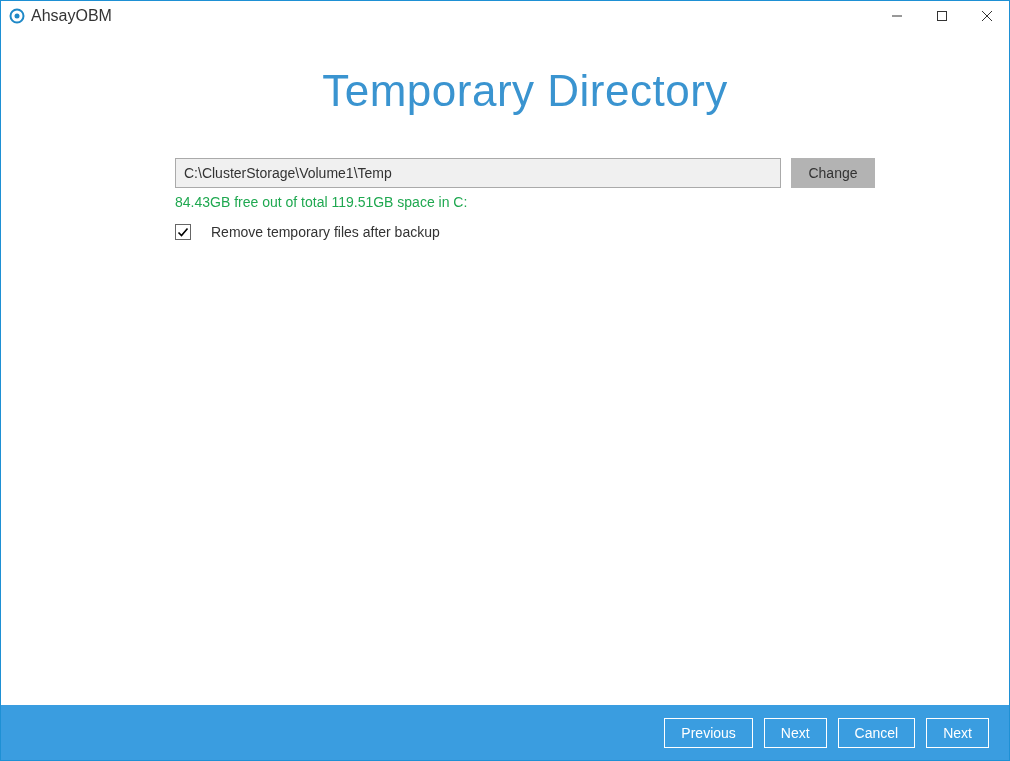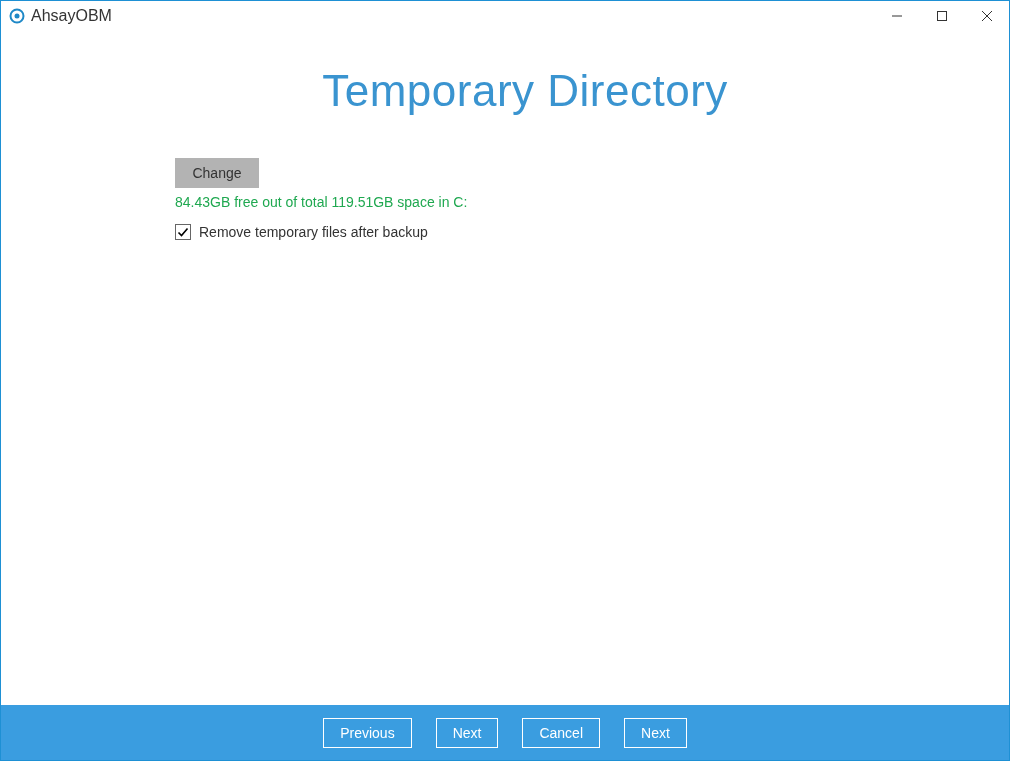--- a/index.html
+++ b/index.html
@@ -104,21 +104,21 @@
     }
     .free-space {
       margin-top: 6px;
       font-size: 14px;
       color: #1fa850;
     }
     .checkbox-row {
       margin-top: 14px;
       display: flex;
       align-items: center;
-      gap: 8px;
+      gap: 20px;
       font-size: 14px;
       color: #333;
     }
     .checkbox {
       width: 16px;
       height: 16px;
       border: 1px solid #666;
       display: flex;
       align-items: center;
       justify-content: center;
@@ -128,23 +128,23 @@
     .checkbox svg {
       width: 12px;
       height: 12px;
     }
     
     .footer {
       height: 55px;
       background: #3a9de0;
       display: flex;
       align-items: center;
-      justify-content: center;
+      justify-content: flex-end;
       padding: 0 20px;
-      gap: 24px;
+      gap: 11px;
     }
     .footer-btn {
       height: 30px;
       padding: 0 16px;
       border: 1px solid #fff;
       background: transparent;
       color: #fff;
       font-size: 14px;
       cursor: pointer;
       min-width: 60px;
@@ -181,20 +181,21 @@
     </div>
   </div>
 </div>
 
 <div class="content">
   <h1 class="page-title">Temporary Directory</h1>
 
   <div class="form-area">
 
     <div class="path-row">
+      <input class="path-input" type="text" readonly="" value="C:\ClusterStorage\Volume1\Temp" style="">
       <button class="change-btn">Change</button>
     </div>
 
     <div class="free-space">84.43GB free out of total 119.51GB space in C:</div>
 
     <div class="checkbox-row">
       <div class="checkbox">
         <svg viewBox="0 0 12 12">
             <polyline points="1.5,6.5 4.5,9.5 10.5,2.5" fill="none" stroke="#000" stroke-width="1.6"></polyline>
           </svg>

